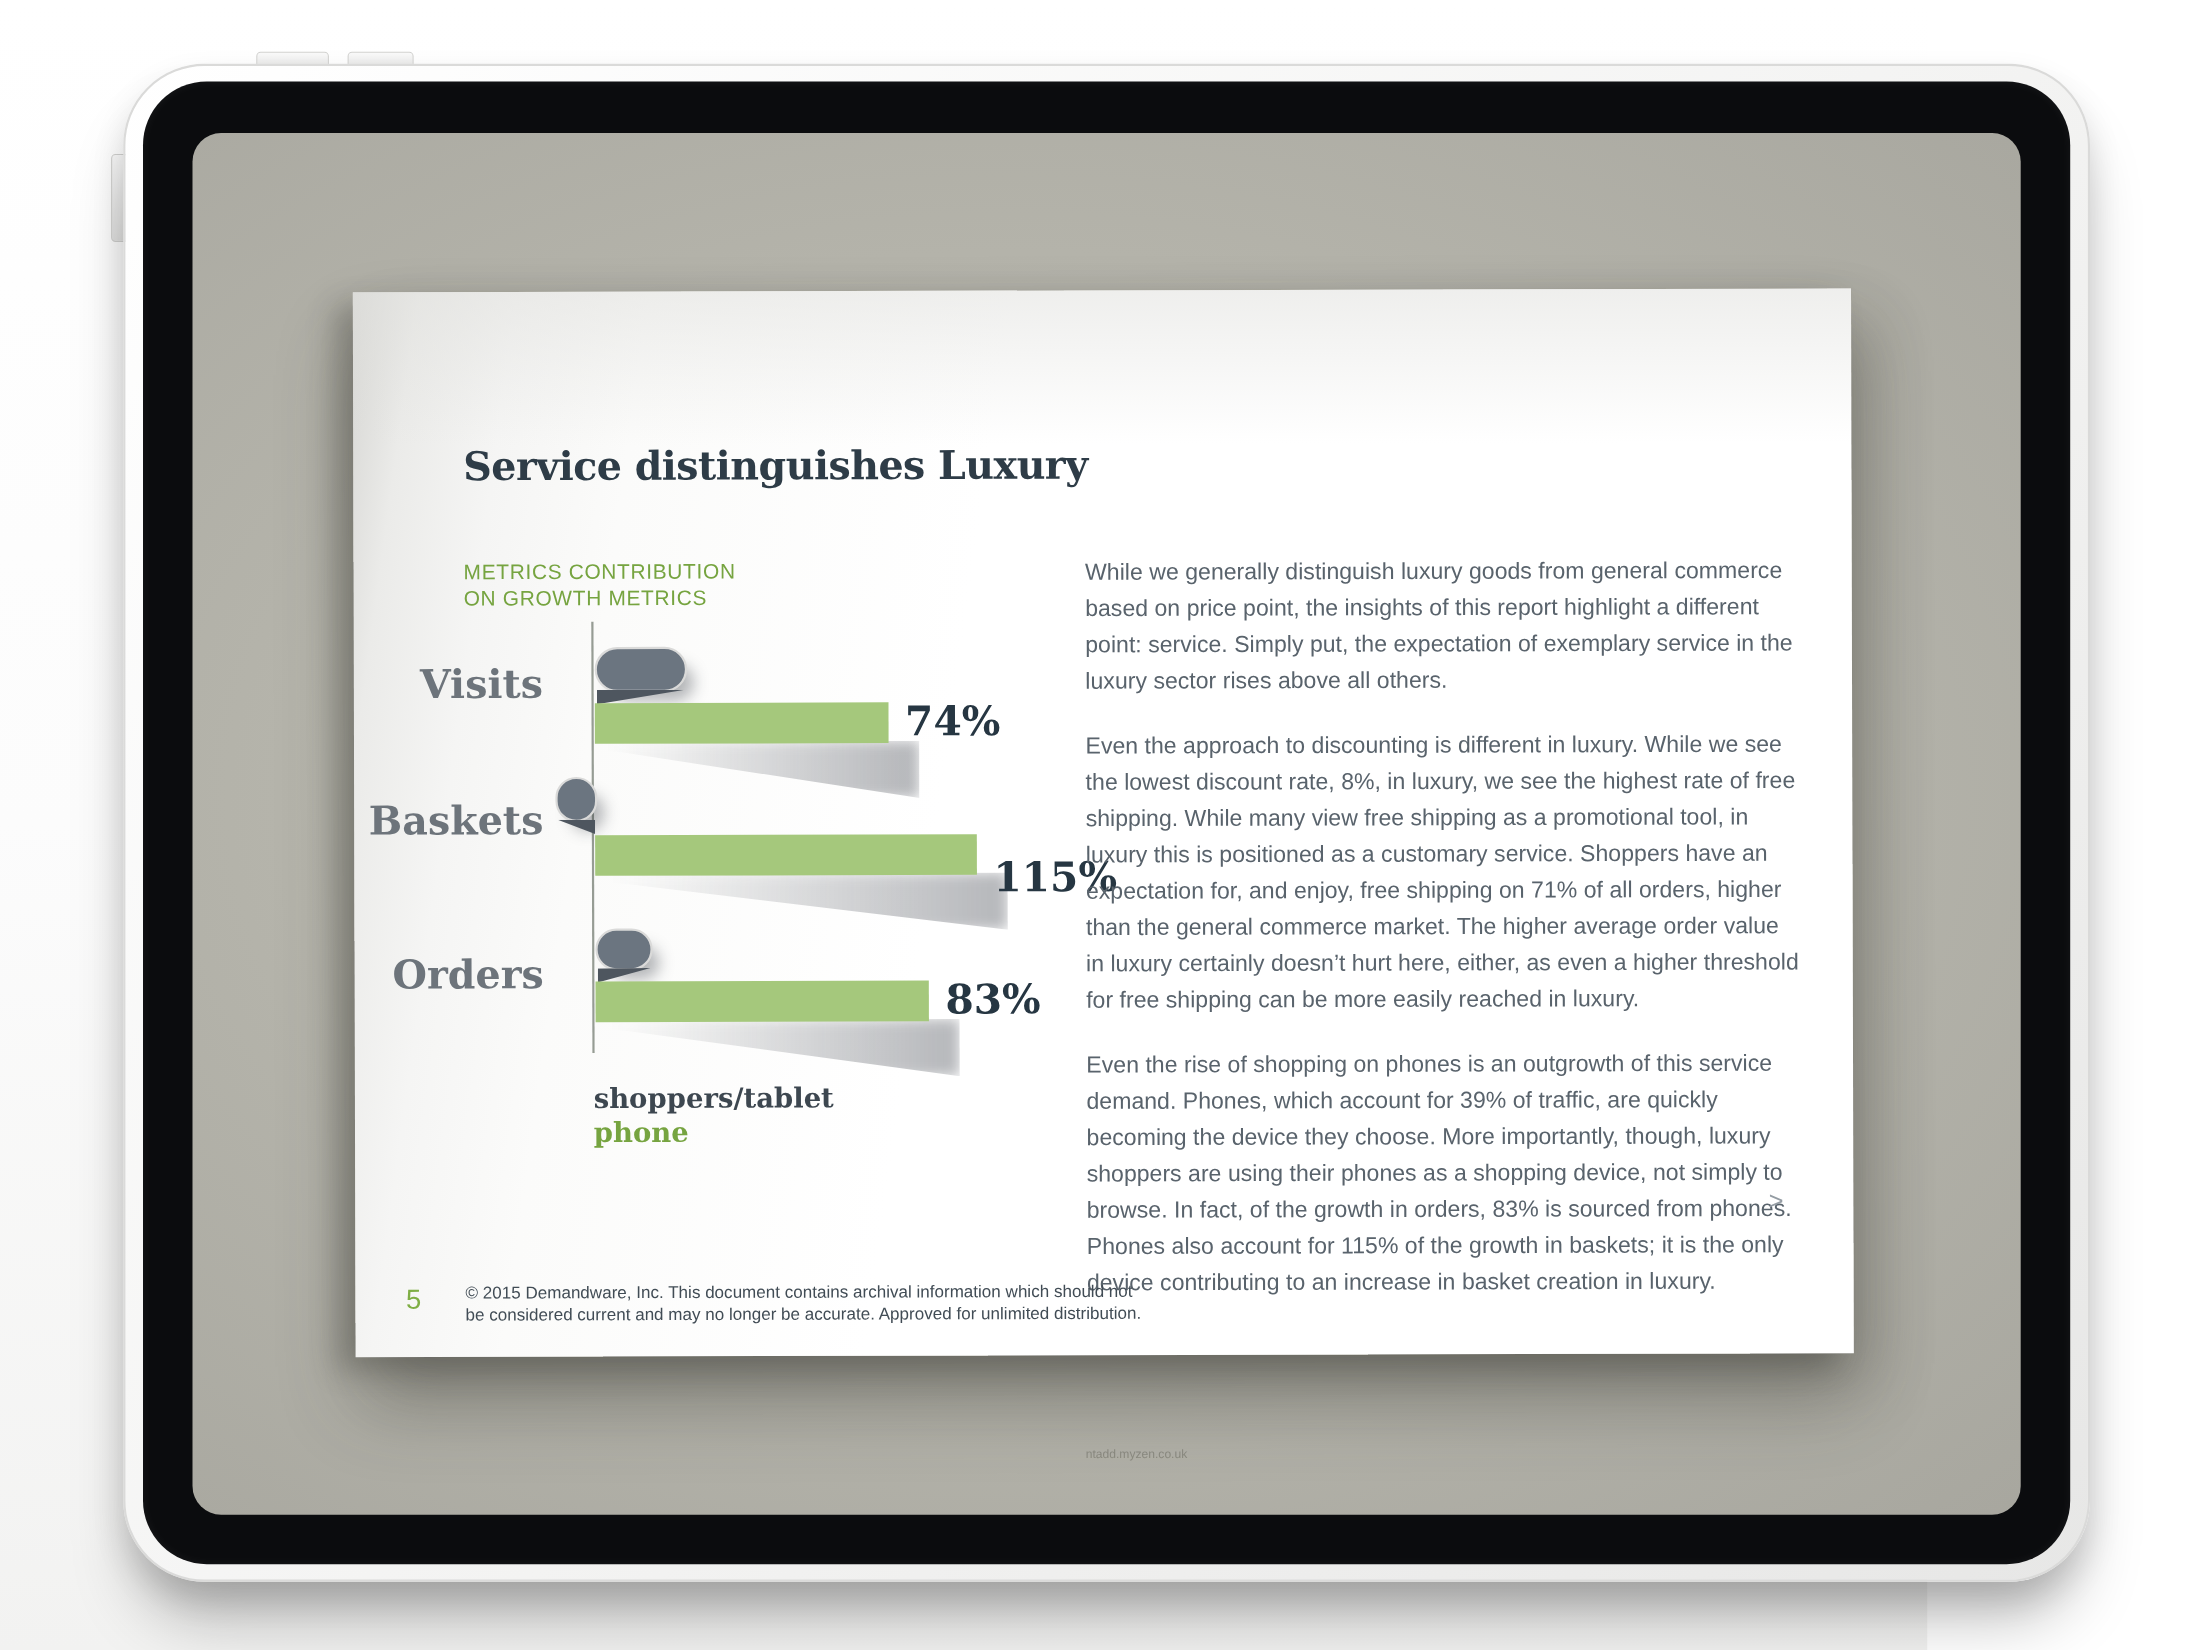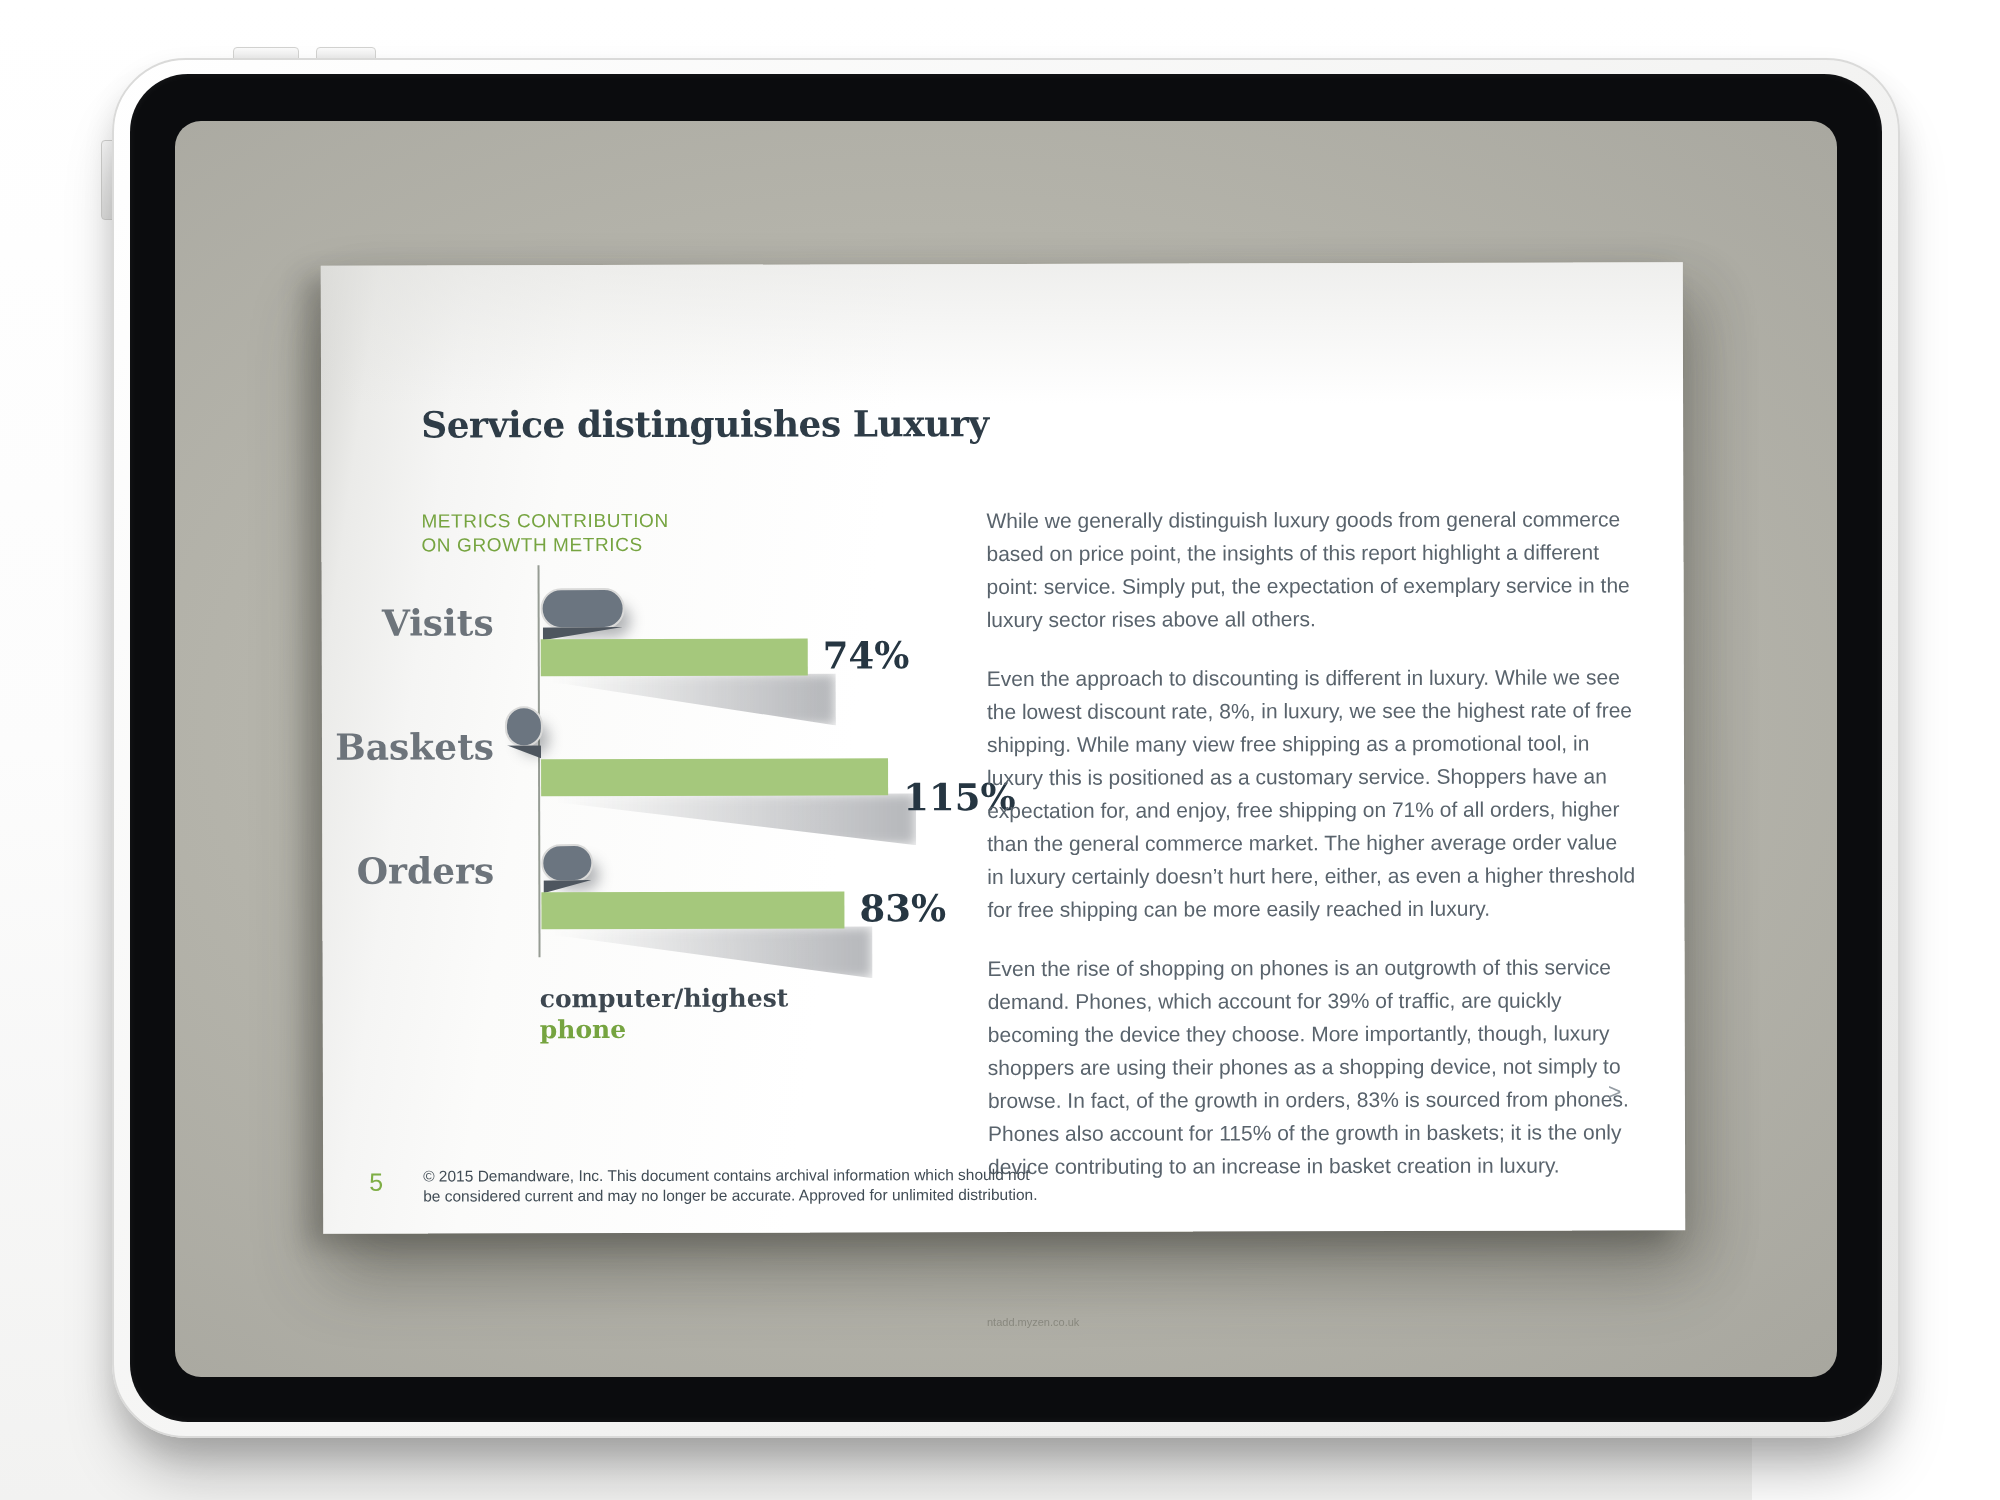--- a/index.html
+++ b/index.html
@@ -39,21 +39,21 @@
     font-family:"DejaVu Serif",serif;font-weight:700;font-size:36px;
     letter-spacing:-0.5px;color:#2e3c47;}
 
   
   .chart-title{position:absolute;left:100px;top:244px;
     font-size:19px;line-height:24px;letter-spacing:0.6px;color:#76a440;}
   .axis{position:absolute;left:216px;top:300px;width:2px;height:392px;background:#969c94;}
 
   .cat-label{position:absolute;left:0;width:172px;text-align:right;
     font-family:"DejaVu Serif",serif;font-weight:700;font-size:36px;color:#6d747b;}
-  .cat-0{top:336px;}.cat-1{top:460px;}.cat-2{top:584px;}
+  .cat-0{top:336px;}.cat-1{top:460px;}.cat-2{top:600px;}
 
   .bar{position:absolute;}
   .bar.tablet{box-shadow:10px 12px 14px -4px rgba(40,45,55,0.35);}
   .bar.tablet::after{content:'';position:absolute;top:100%;left:0;width:100%;height:13px;
     background:#4e565f;clip-path:polygon(0 0,100% 0,0 100%);}
   .bar.tablet.neg::after{clip-path:polygon(0 0,100% 0,100% 100%);}
   .gbar-0{top:323px;height:37px;}
   .gbar-1{top:441px;height:37px;}
   .gbar-2{top:579px;height:34px;}
   .pbar-0{top:374px;height:37px;}
@@ -136,21 +136,21 @@
 
             <div class="bar phone pbar-0" style="left: 219px; width: 267px; background: rgb(165, 200, 124);"></div>
             <div class="bar phone pbar-1" style="left: 219px; width: 347px; background: rgb(165, 200, 124);"></div>
             <div class="bar phone pbar-2" style="left: 219px; width: 303px; background: rgb(165, 200, 124);"></div>
 
             <div class="pct pct-0" style="left: 501px;">74%</div>
             <div class="pct pct-1" style="left: 581px;">115%</div>
             <div class="pct pct-2" style="left: 537px;">83%</div>
 
             <div class="legend">
-              <div class="tablet-lbl">computer/highest</div>
+              <div class="tablet-lbl">shoppers/tablet</div>
               <div class="phone-lbl">phone</div>
             </div>
           </div>
 
           <div class="text-col">
             <p>While we generally distinguish luxury goods from general commerce based on price point, the insights of this report highlight a different point: service. Simply put, the expectation of exemplary service in the luxury sector rises above all others.</p>
             <p>Even the approach to discounting is different in luxury.  While we see the lowest discount rate, 8%, in luxury, we see the highest rate of free shipping. While many view free shipping as a promotional tool, in luxury this is positioned as a customary service. Shoppers have an expectation for, and enjoy, free shipping on 71% of all orders, higher than the general commerce market. The higher average order value in luxury certainly doesn’t hurt here, either, as even a higher threshold for free shipping can be more easily reached in luxury.</p>
             <p>Even the rise of shopping on phones is an outgrowth of this service demand. Phones, which account for 39% of traffic, are quickly becoming the device they choose. More importantly, though, luxury shoppers are using their phones as a shopping device, not simply to browse. In fact, of the growth in orders, 83% is sourced from phones. Phones also account for 115% of the growth in baskets; it is the only device contributing to an increase in basket creation in luxury.</p>
           </div>
 

